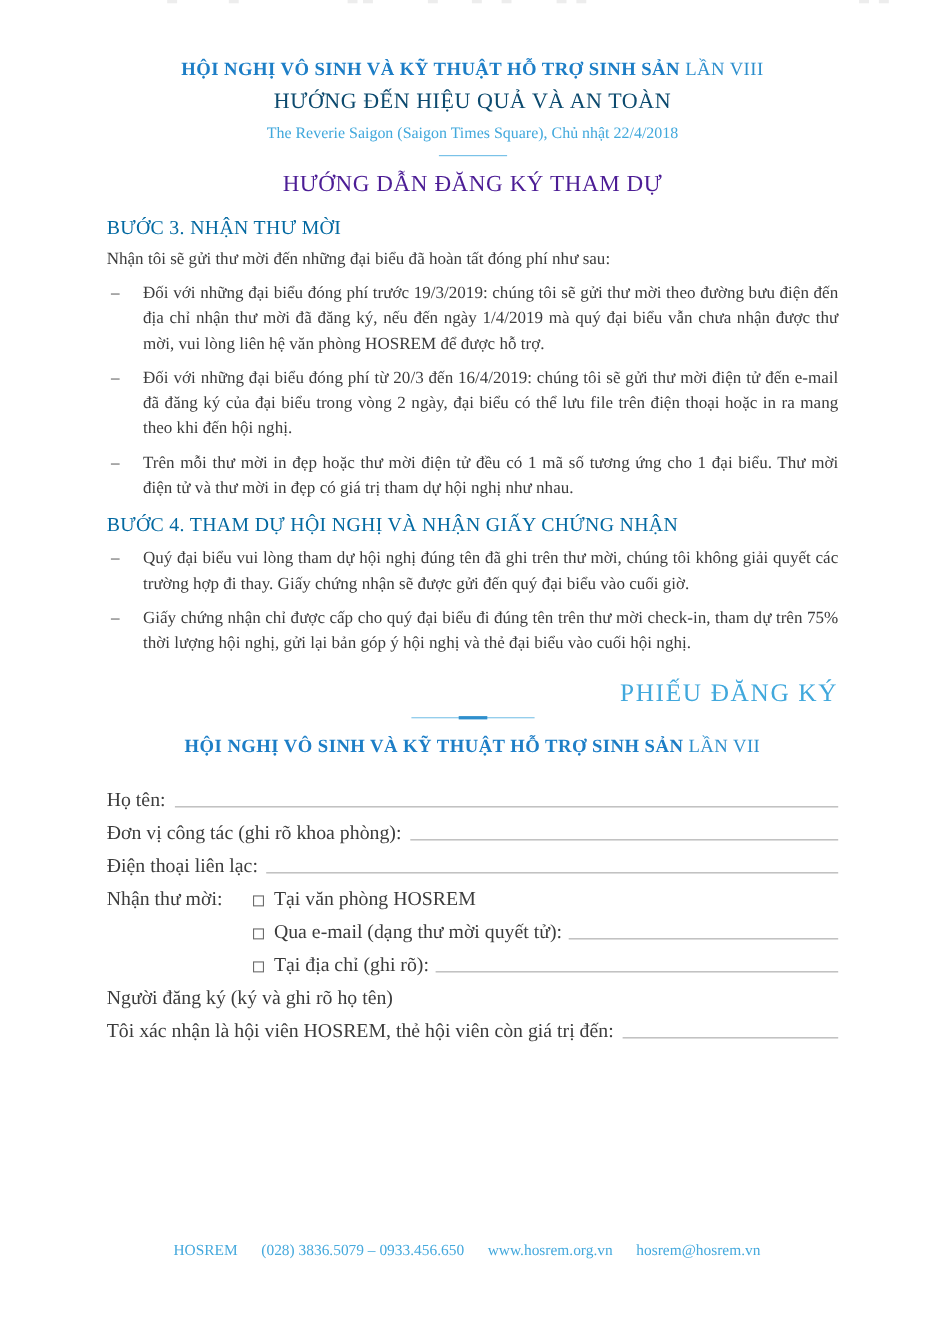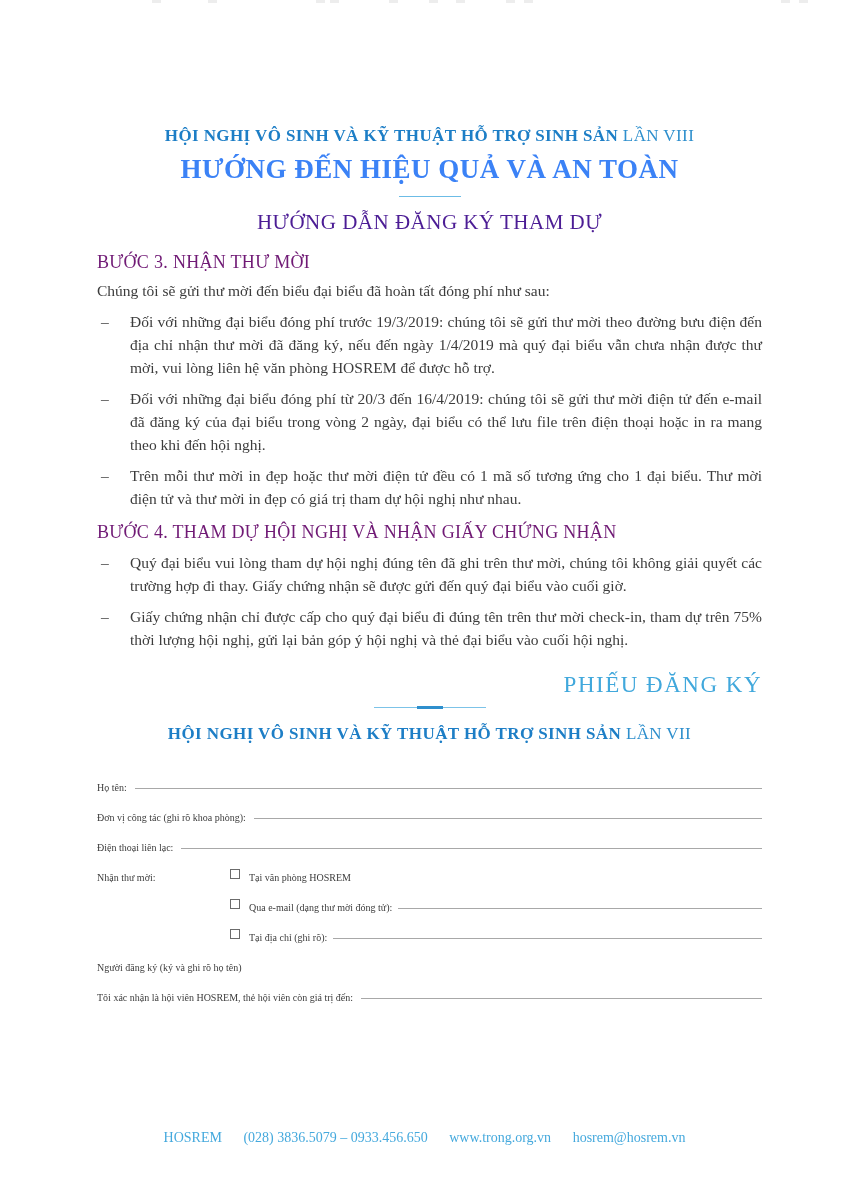--- a/index.html
+++ b/index.html
@@ -8,48 +8,48 @@
     position: relative;
     width: 849px;
     height: 1200px;
     background: #ffffff;
     font-family: "Liberation Serif", serif;
     color: #3c3c3c;
     overflow: hidden;
   }
   .scan-marks { position: absolute; top: 0; left: 0; right: 0; height: 4px; }
   .scan-marks i { position: absolute; top: 0; width: 9px; height: 3px; background: #ededed; }
-  .content { padding: 78px 87px 0 97px; margin-top: 48px; }
+  .content { padding: 53px 87px 0 97px; }
 
   
   .header { text-align: center; }
   .conf-title { font-size: 17px; font-weight: bold; color: #1d7ec6; letter-spacing: 0.4px; }
   .conf-edition { font-weight: normal; color: #2e8fcd; }
-  .theme-title { font-size: 27px; font-weight: bold; color: #3b82f6; margin-top: 8px; letter-spacing: 0.5px; }
+  .theme-title { font-size: 20px; font-weight: normal; color: #0c4a6e; margin-top: 8px; letter-spacing: 0.5px; }
   .venue { font-size: 14.5px; color: #41a8dc; margin-top: 9px; }
   .divider-short { width: 62px; border-top: 1.5px solid #6cbce6; margin: 11px auto 0; }
   .guide-title { font-size: 21px; color: #4c1d95; margin-top: 13px; letter-spacing: 0.5px; }
 
   
   .step { margin-top: 17px; text-align: left; }
-  .step-heading { font-size: 18px; color: #701a75; letter-spacing: 0.3px; }
+  .step-heading { font-size: 18px; color: #0369a1; letter-spacing: 0.3px; }
   .step-intro { font-size: 15.5px; line-height: 23px; margin-top: 6px; }
   .bullets { margin-top: 3px; }
   .bullet { position: relative; padding-left: 33px; font-size: 15.5px; line-height: 23px; text-align: justify; margin-top: 8px; }
   .bullet .marker { position: absolute; left: 4px; top: 0; }
 
   
   .form-title { text-align: right; font-size: 23px; color: #41a8dc; margin-top: 21px; letter-spacing: 1.5px; }
   .form-divider { position: relative; width: 112px; height: 3px; margin: 8px auto 0; }
   .form-divider .thin { position: absolute; top: 1px; left: 0; right: 0; border-top: 1px solid #7cc3e8; }
   .form-divider .thick { position: absolute; top: 0; left: 43px; width: 26px; height: 3px; background: #2e8fcd; }
   .form-conf { text-align: center; font-size: 17px; font-weight: bold; color: #1d7ec6; margin-top: 15px; letter-spacing: 0.4px; }
 
   .form-rows { margin-top: 22px; }
-  .frow { display: flex; align-items: flex-end; height: 30px; font-size: 10px; }
+  .frow { display: flex; align-items: flex-end; height: 30px; font-size: 18px; }
   .frow .label { white-space: nowrap; padding-right: 8px; padding-bottom: 3px; }
   .frow .label-fixed { width: 133px; flex: 0 0 auto; padding-bottom: 3px; white-space: nowrap; }
   .frow .spacer { width: 133px; flex: 0 0 auto; }
   .fill { flex: 1; border-bottom: 1px solid #a8a8a8; margin-bottom: 7px; min-width: 40px; }
   .checkbox { width: 10px; height: 10px; border: 1px solid #6b6b6b; flex: 0 0 auto; margin: 0 9px 7px 0; background: #fff; }
   .opt-label { white-space: nowrap; padding-right: 6px; padding-bottom: 3px; }
 
   
   .footer { position: absolute; left: 0; right: 0; top: 1130px; text-align: center; color: #45a9dd; font-size: 14px; }
   .footer span { margin: 18px 9px; }
@@ -74,27 +74,28 @@
   </div>
 
   <div class="content">
 
     <div class="header">
       <div class="conf-title">
         <span>HỘI NGHỊ VÔ SINH VÀ KỸ THUẬT HỖ TRỢ SINH SẢN</span>
         <span class="conf-edition">LẦN VIII</span>
       </div>
       <div class="theme-title">HƯỚNG ĐẾN HIỆU QUẢ VÀ AN TOÀN</div>
+      <div class="venue">The Reverie Saigon (Saigon Times Square), Chủ nhật 22/4/2018</div>
       <div class="divider-short"></div>
       <div class="guide-title">HƯỚNG DẪN ĐĂNG KÝ THAM DỰ</div>
     </div>
 
     <div class="step">
       <div class="step-heading">BƯỚC 3. NHẬN THƯ MỜI</div>
-      <div class="step-intro">Chúng tôi sẽ gửi thư mời đến biểu đại biểu đã hoàn tất đóng phí như sau:</div>
+      <div class="step-intro">Nhận tôi sẽ gửi thư mời đến những đại biểu đã hoàn tất đóng phí như sau:</div>
       <div class="bullets">
         <div class="bullet">
           <span class="marker">–</span>
           <span>Đối với những đại biểu đóng phí trước 19/3/2019: chúng tôi sẽ gửi thư mời theo đường bưu điện đến địa chỉ nhận thư mời đã đăng ký, nếu đến ngày 1/4/2019 mà quý đại biểu vẫn chưa nhận được thư mời, vui lòng liên hệ văn phòng HOSREM để được hỗ trợ.</span>
         </div>
         <div class="bullet">
           <span class="marker">–</span>
           <span>Đối với những đại biểu đóng phí từ 20/3 đến 16/4/2019: chúng tôi sẽ gửi thư mời điện tử đến e-mail đã đăng ký của đại biểu trong vòng 2 ngày, đại biểu có thể lưu file trên điện thoại hoặc in ra mang theo khi đến hội nghị.</span>
         </div>
         <div class="bullet">
@@ -148,21 +149,21 @@
 
       <div class="frow">
         <span class="label-fixed">Nhận thư mời:</span>
         <span class="checkbox"></span>
         <span class="opt-label">Tại văn phòng HOSREM</span>
       </div>
 
       <div class="frow">
         <span class="spacer"></span>
         <span class="checkbox"></span>
-        <span class="opt-label">Qua e-mail (dạng thư mời đóng tử):</span>
+        <span class="opt-label">Qua e-mail (dạng thư mời quyết tử):</span>
         <span class="fill"></span>
       </div>
 
       <div class="frow">
         <span class="spacer"></span>
         <span class="checkbox"></span>
         <span class="opt-label">Tại địa chỉ (ghi rõ):</span>
         <span class="fill"></span>
       </div>
 
@@ -174,17 +175,17 @@
         <span class="label">Tôi xác nhận là hội viên HOSREM, thẻ hội viên còn giá trị đến:</span>
         <span class="fill"></span>
       </div>
 
     </div>
   </div>
 
   <div class="footer">
     <span>HOSREM</span>
     <span>(028) 3836.5079 – 0933.456.650</span>
-    <span>www.trong.org.vn</span>
+    <span>www.hosrem.org.vn</span>
     <span>hosrem@hosrem.vn</span>
   </div>
 
 </div>
 
 </body></html>

